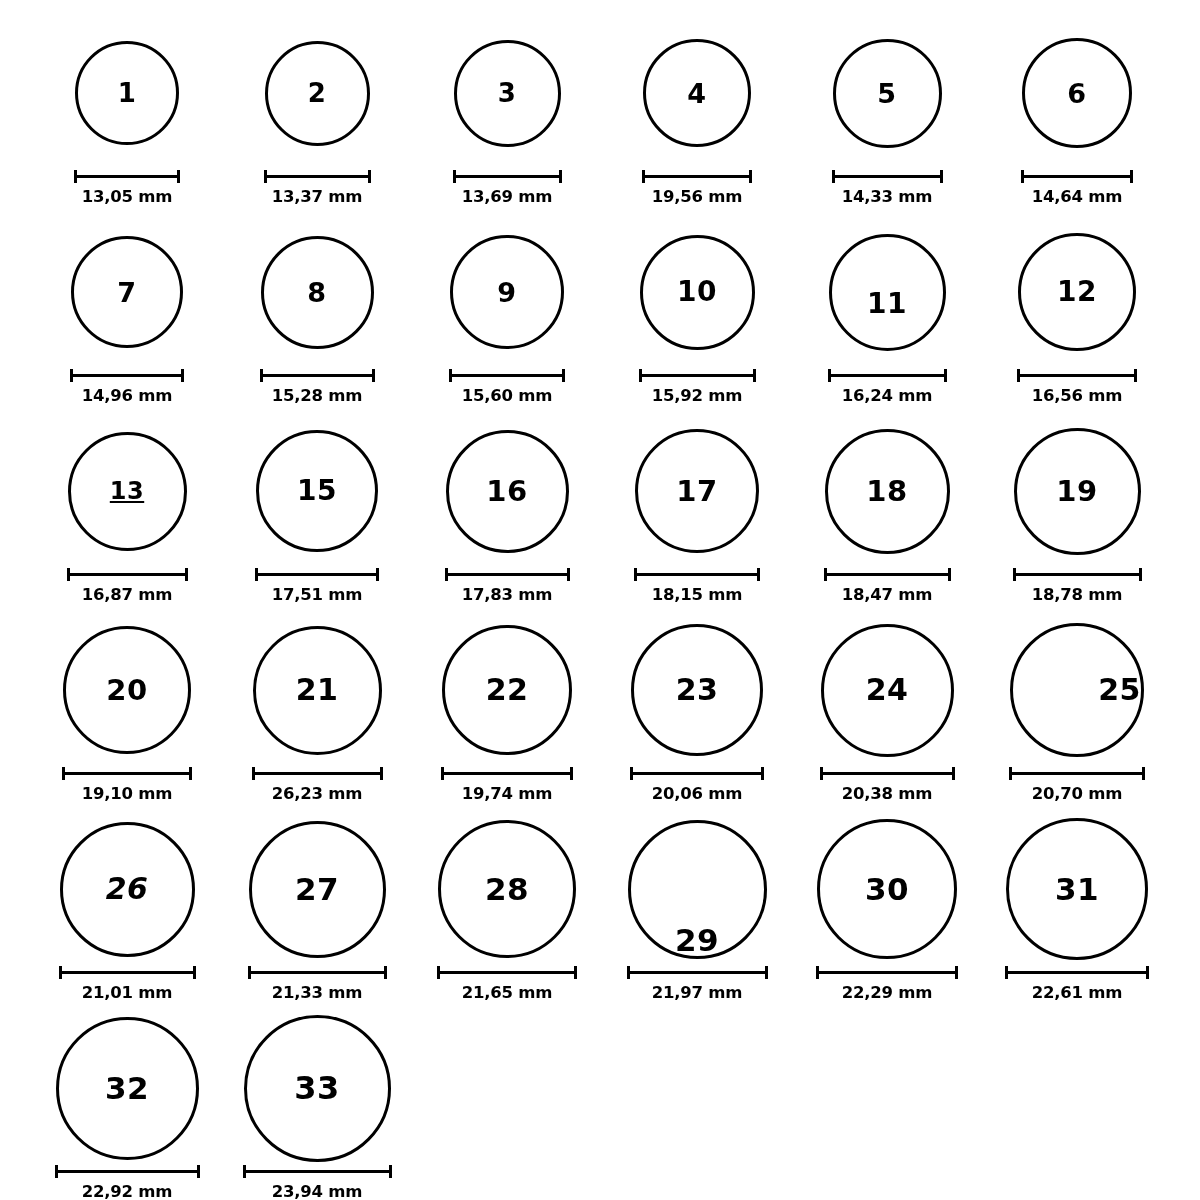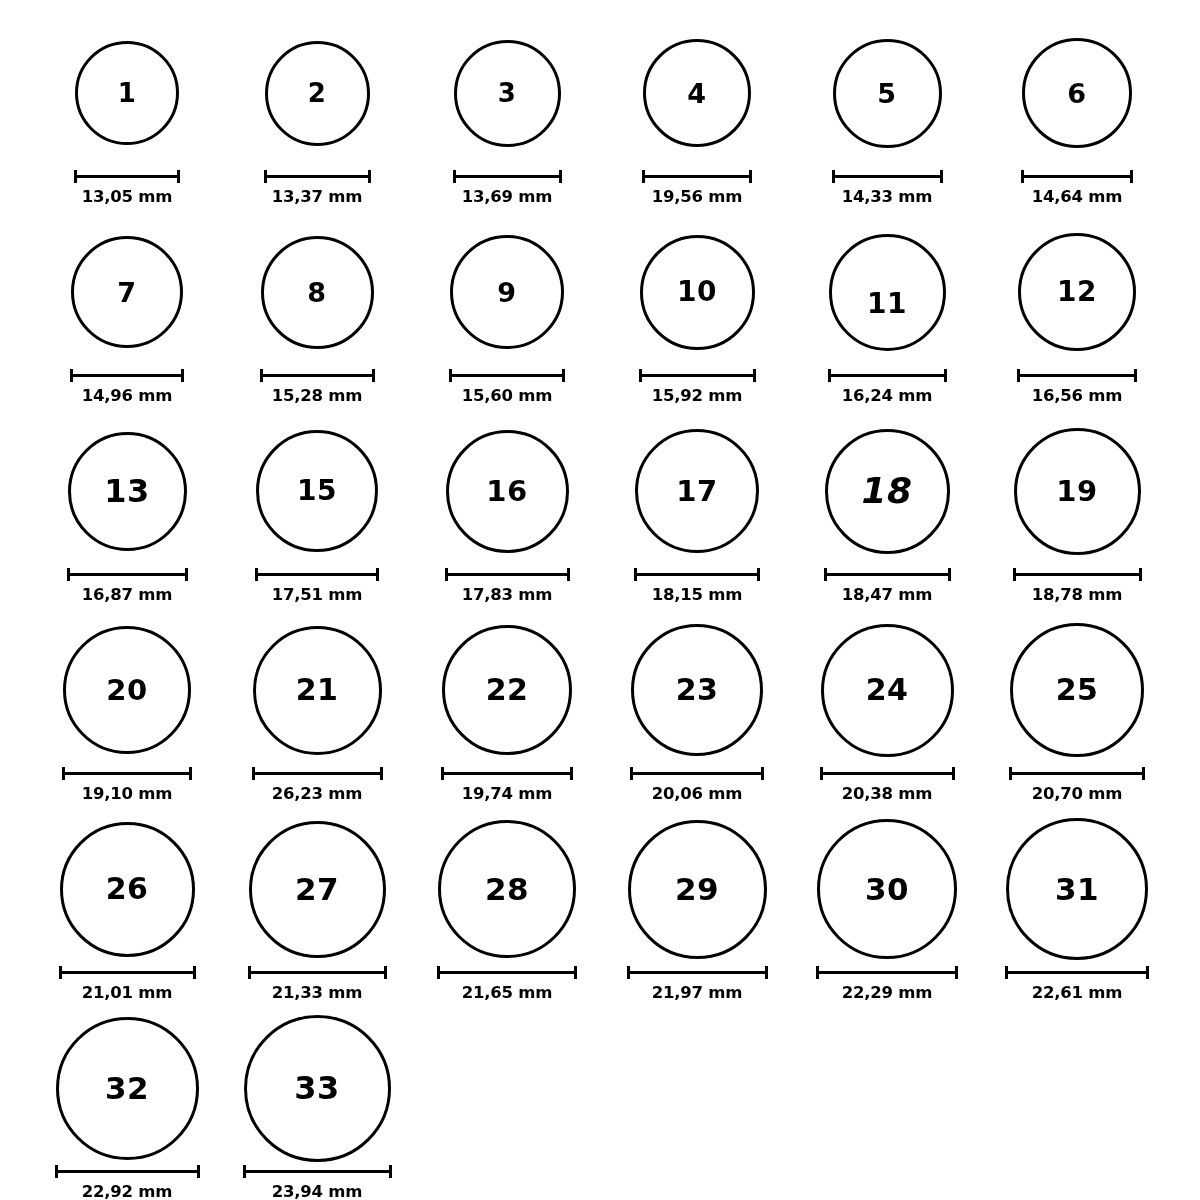--- a/index.html
+++ b/index.html
@@ -224,21 +224,21 @@
           </div>
         </div>
         <div class="measure">
           <div class="bar" style="width: 120px;"></div>
         </div>
         <div class="label">16,56 mm</div>
       </div>
       <div class="cell">
         <div class="ring-wrap">
           <div class="ring" style="width: 119px; height: 119px;">
-            <div class="ring-number" style="font-size: 32px;">13</div>
+            <div class="ring-number" style="font-size: 24px; text-decoration: underline;">13</div>
           </div>
         </div>
         <div class="measure">
           <div class="bar" style="width: 121px;"></div>
         </div>
         <div class="label">16,87 mm</div>
       </div>
       <div class="cell">
         <div class="ring-wrap">
           <div class="ring" style="width: 122px; height: 122px;">
@@ -268,21 +268,21 @@
           </div>
         </div>
         <div class="measure">
           <div class="bar" style="width: 126px;"></div>
         </div>
         <div class="label">18,15 mm</div>
       </div>
       <div class="cell">
         <div class="ring-wrap">
           <div class="ring" style="width: 125px; height: 125px;">
-            <div class="ring-number" style="font-size: 36px; font-style: italic;">18</div>
+            <div class="ring-number" style="font-size: 29px;">18</div>
           </div>
         </div>
         <div class="measure">
           <div class="bar" style="width: 127px;"></div>
         </div>
         <div class="label">18,47 mm</div>
       </div>
       <div class="cell">
         <div class="ring-wrap">
           <div class="ring" style="width: 127px; height: 127px;">
@@ -344,32 +344,32 @@
             <div class="ring-number" style="font-size: 30px;">24</div>
           </div>
         </div>
         <div class="measure">
           <div class="bar" style="width: 135px;"></div>
         </div>
         <div class="label">20,38 mm</div>
       </div>
       <div class="cell">
         <div class="ring-wrap">
-          <div class="ring" style="width: 134px; height: 134px;">
+          <div class="ring" style="width: 134px; height: 134px; justify-content: flex-end;">
             <div class="ring-number" style="font-size: 30px;">25</div>
           </div>
         </div>
         <div class="measure">
           <div class="bar" style="width: 136px;"></div>
         </div>
         <div class="label">20,70 mm</div>
       </div>
       <div class="cell">
         <div class="ring-wrap">
-          <div class="ring" style="width: 135px; height: 135px;">
+          <div class="ring" style="width: 135px; height: 135px; font-style: italic;">
             <div class="ring-number" style="font-size: 30px;">26</div>
           </div>
         </div>
         <div class="measure">
           <div class="bar" style="width: 137px;"></div>
         </div>
         <div class="label">21,01 mm</div>
       </div>
       <div class="cell">
         <div class="ring-wrap">
@@ -388,21 +388,21 @@
             <div class="ring-number" style="font-size: 31px;">28</div>
           </div>
         </div>
         <div class="measure">
           <div class="bar" style="width: 140px;"></div>
         </div>
         <div class="label">21,65 mm</div>
       </div>
       <div class="cell">
         <div class="ring-wrap">
-          <div class="ring" style="width: 139px; height: 139px;">
+          <div class="ring" style="width: 139px; height: 139px; align-items: flex-end;">
             <div class="ring-number" style="font-size: 31px;">29</div>
           </div>
         </div>
         <div class="measure">
           <div class="bar" style="width: 141px;"></div>
         </div>
         <div class="label">21,97 mm</div>
       </div>
       <div class="cell">
         <div class="ring-wrap">

